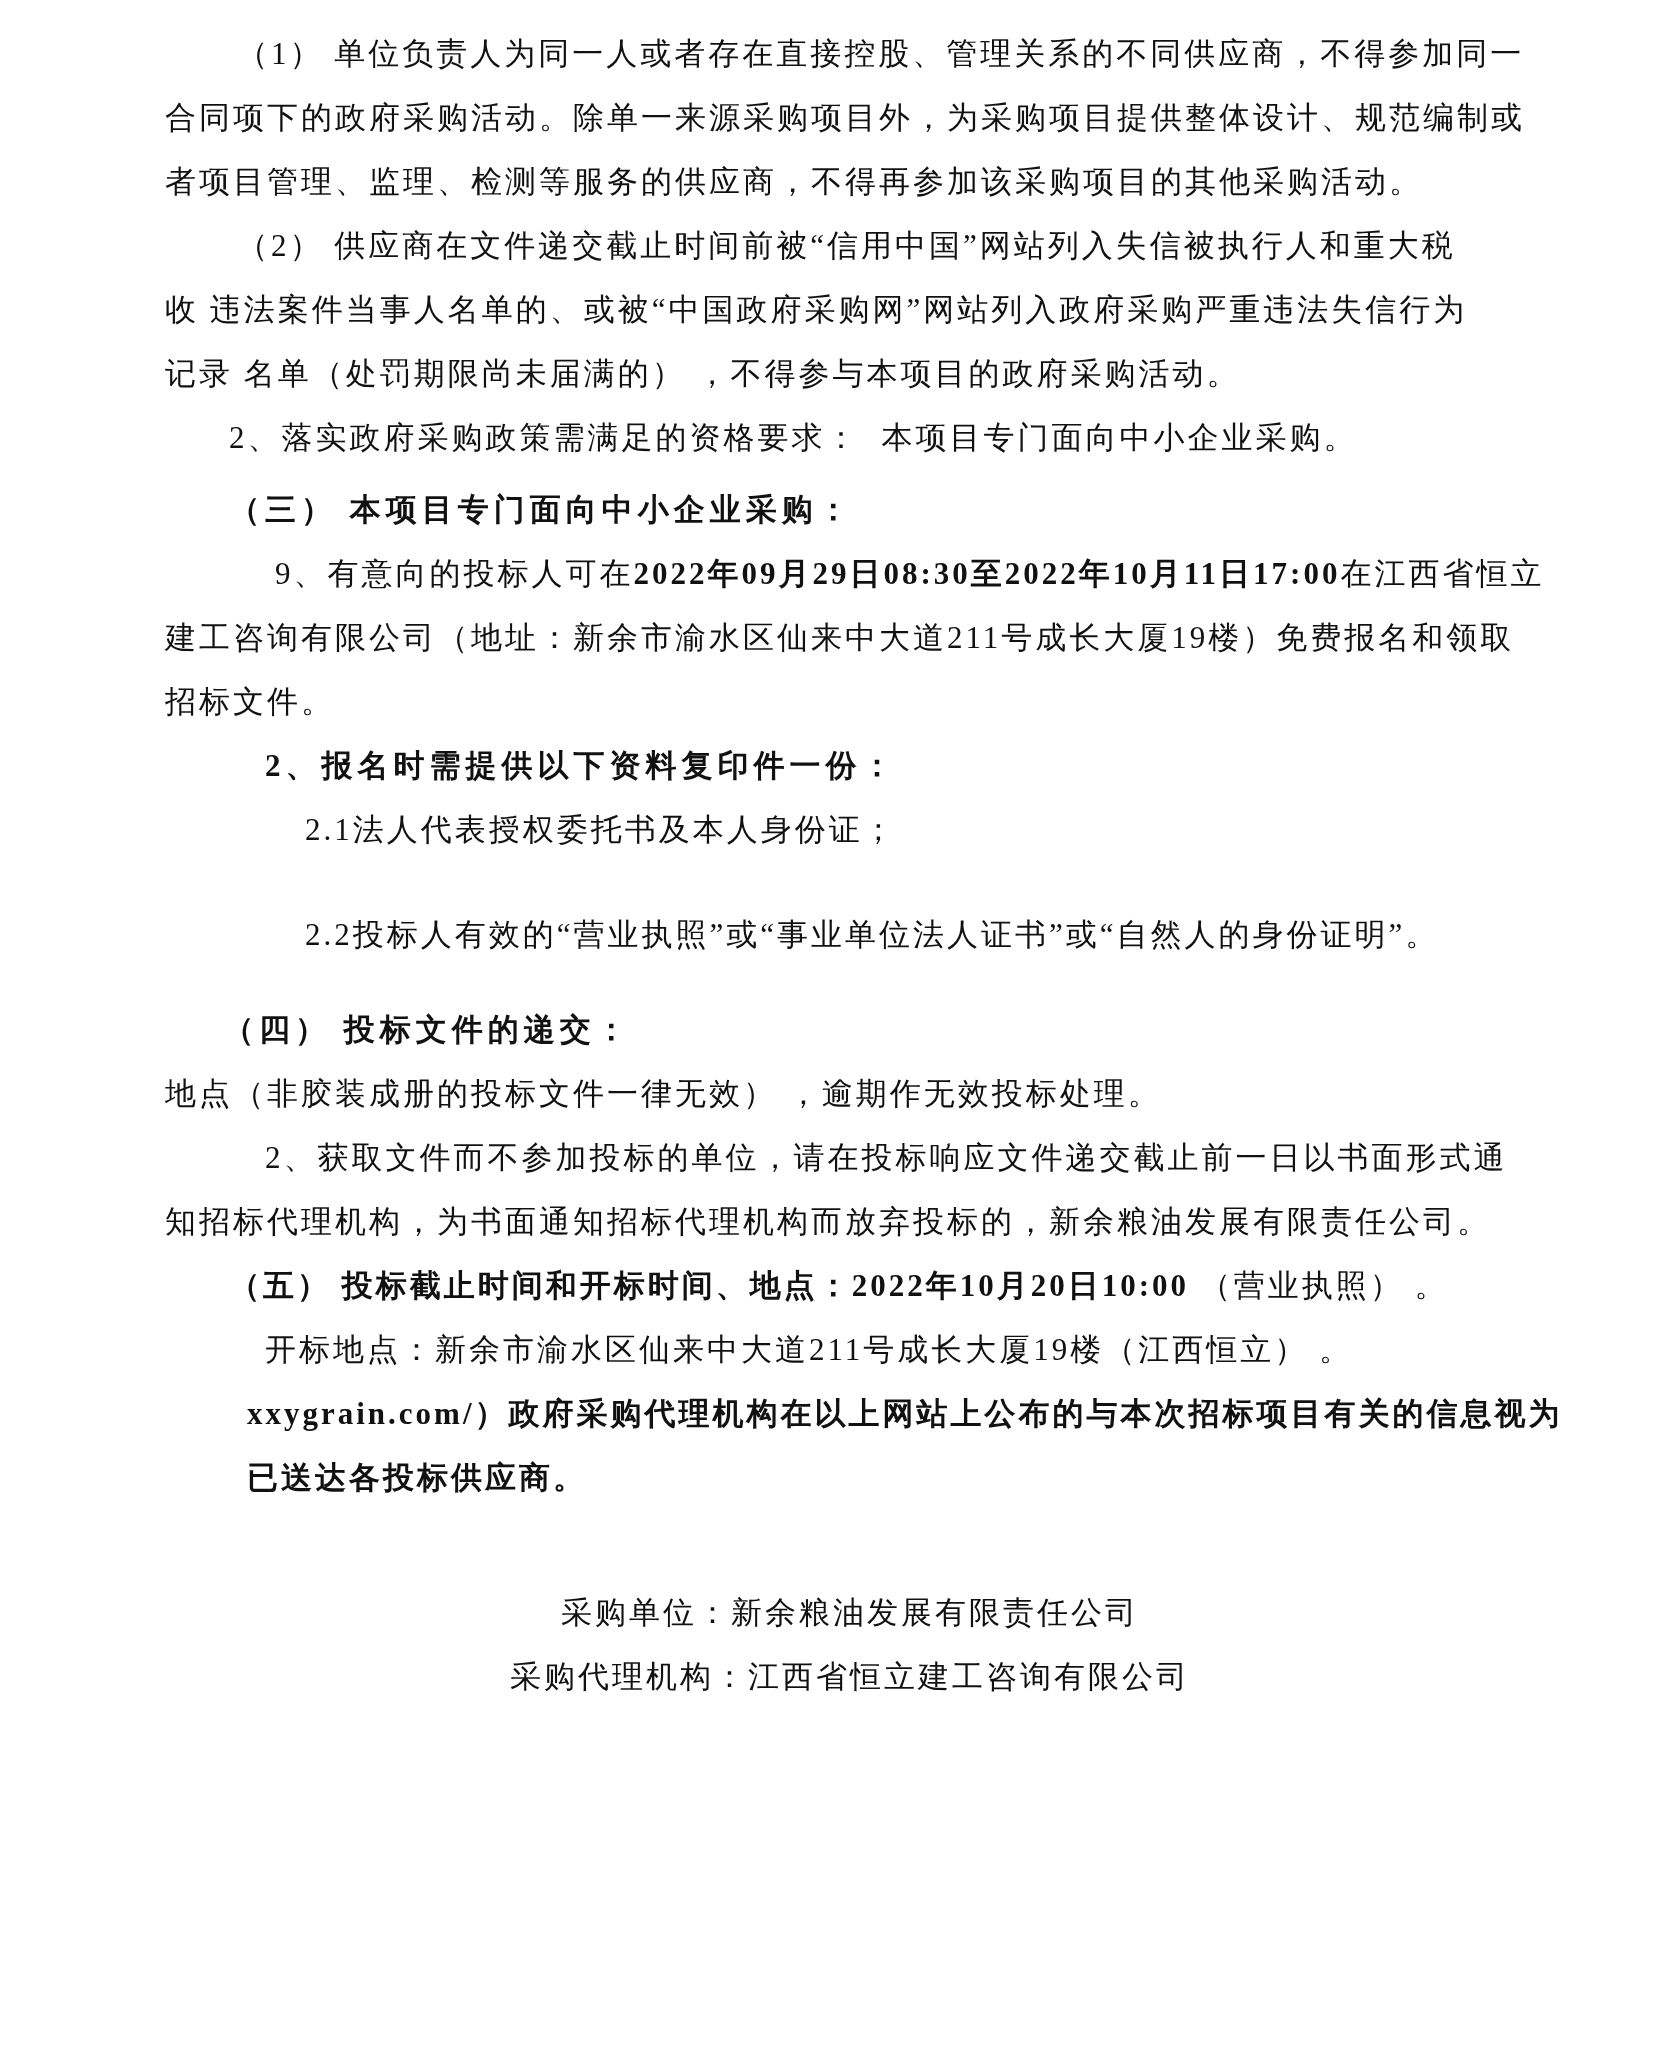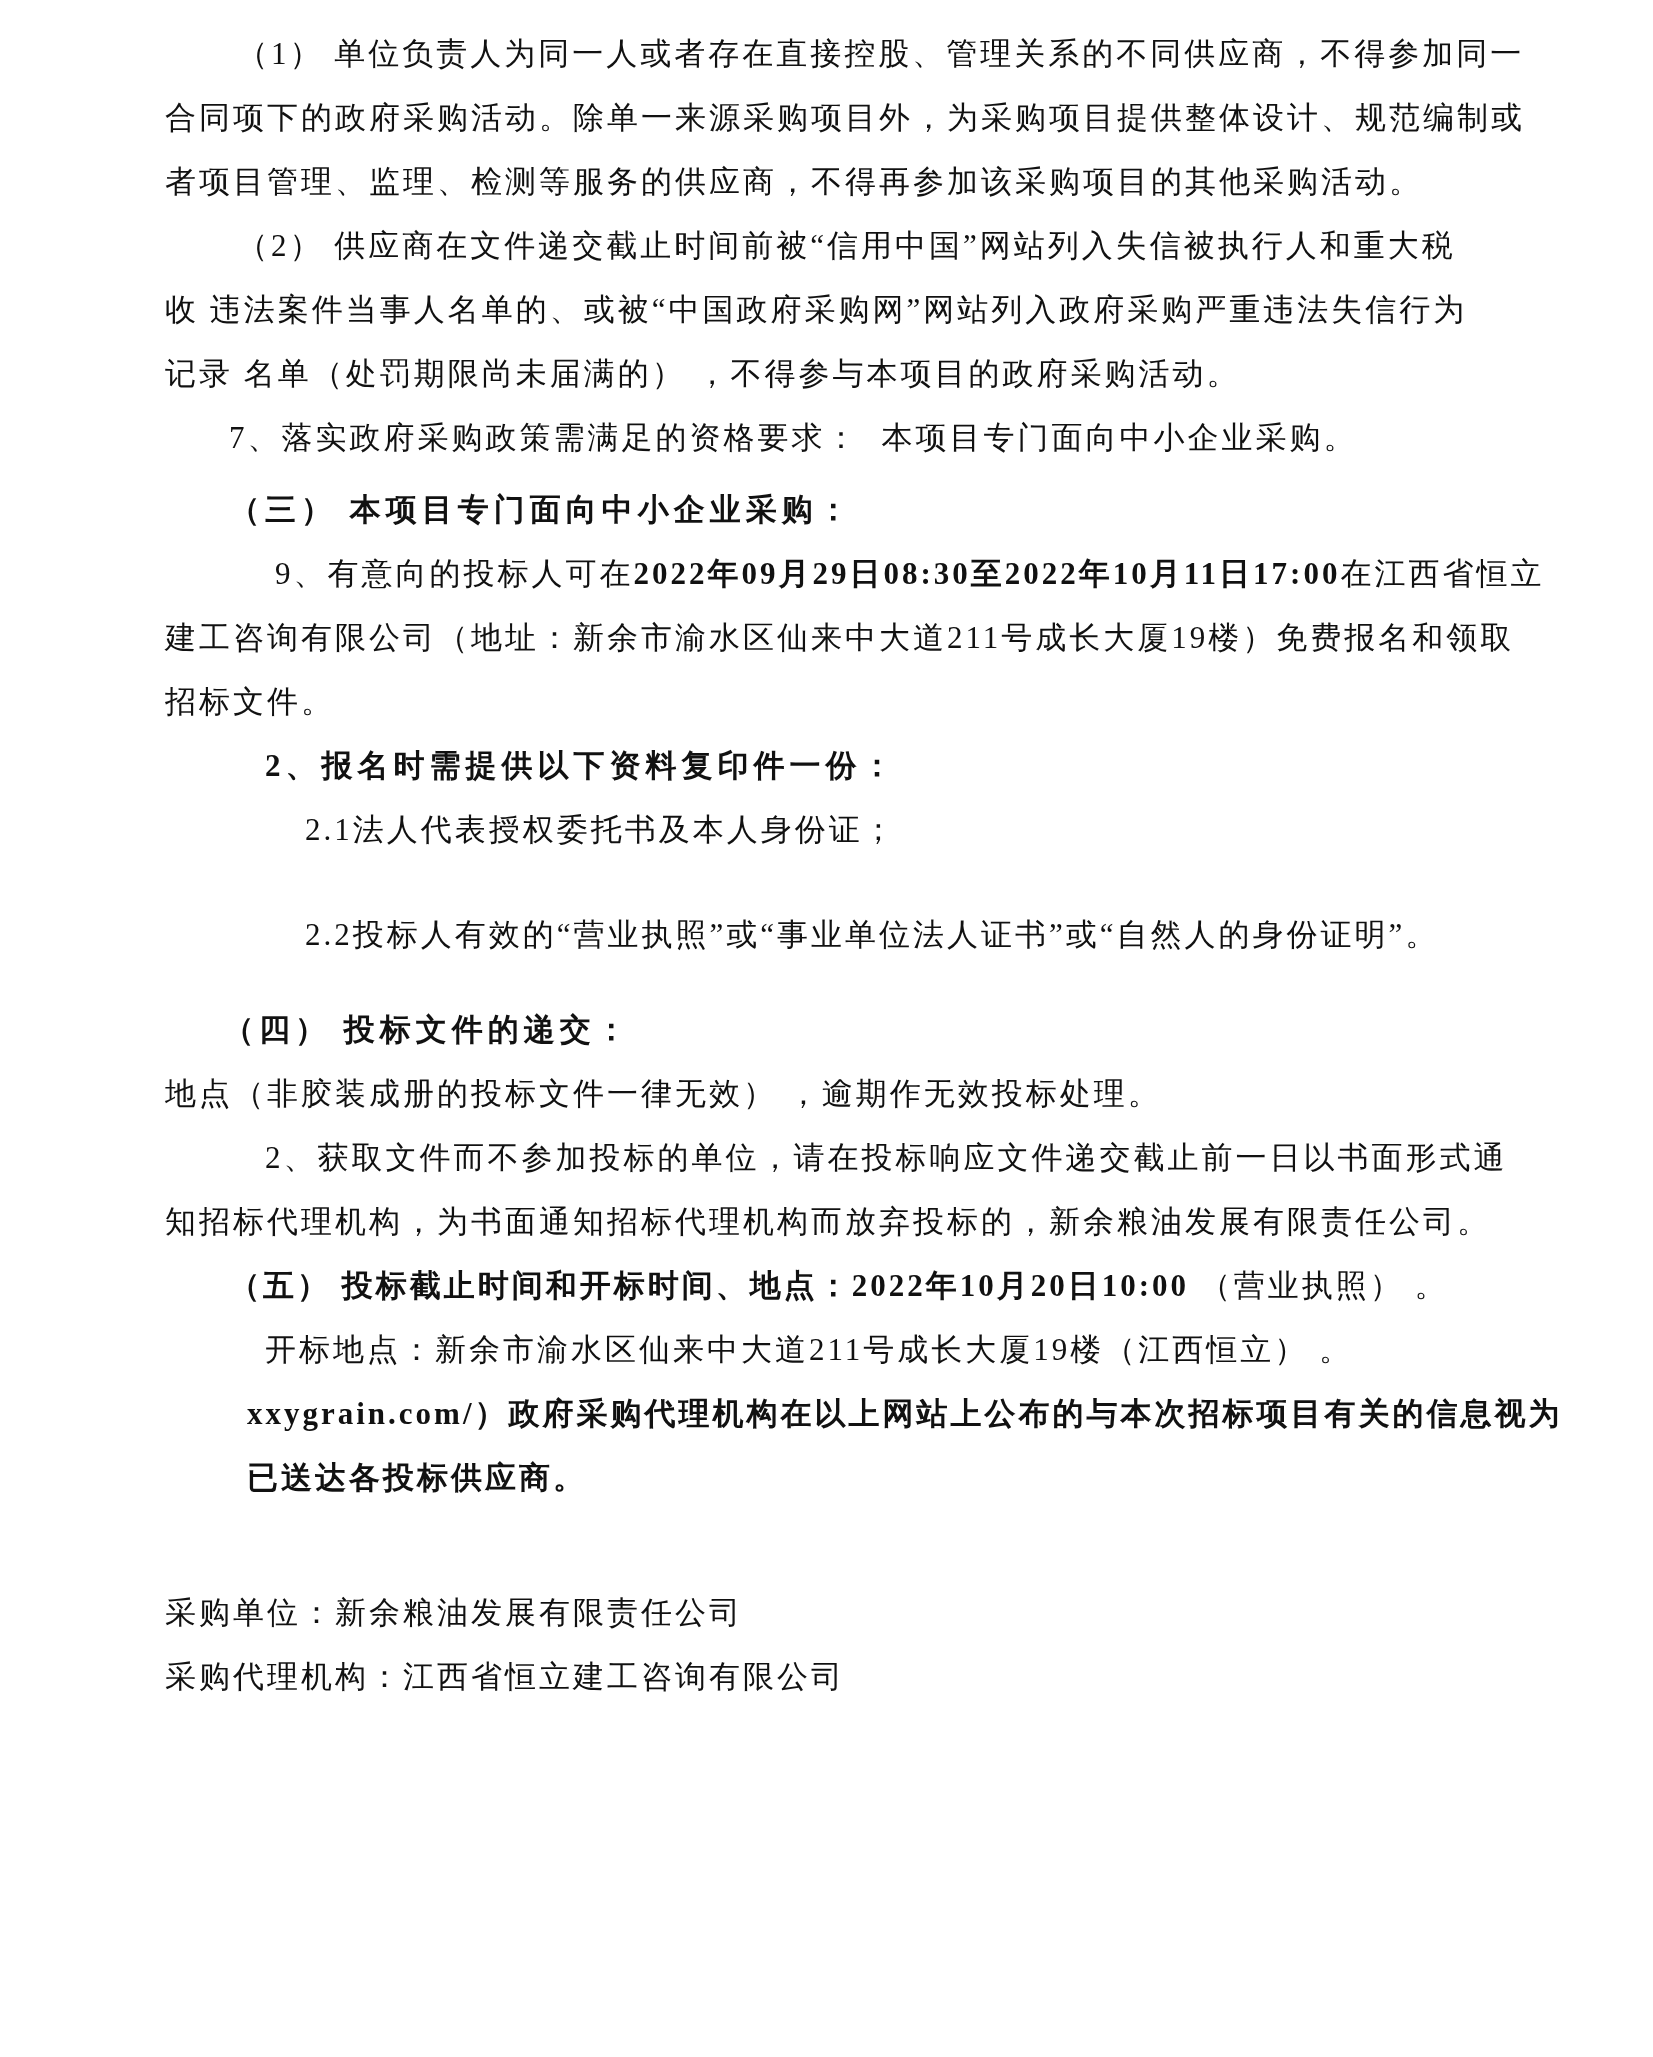--- a/index.html
+++ b/index.html
@@ -42,38 +42,38 @@
   .ind100 { padding-left: 100px; }
   .ind110 { padding-left: 110px; }
   .ind140 { padding-left: 140px; }
   .ind695 { padding-left: 695px; }
   
   .mt8  { margin-top: 8px; }
   .mt11 { margin-top: 11px; }
   .mt31 { margin-top: 31px; }
   .mt41 { margin-top: 41px; }
   .mt71 { margin-top: 71px; }
-  .right { text-align: left; }
+  .right { text-align: center; }
   .seg-gap { margin-left: 22px; }
 </style>
 </head>
 <body>
 
 <div class="page">
   <div class="content">
 
     <div class="line ind72"><span>（1） 单位负责人为同一人或者存在直接控股、管理关系的不同供应商，不得参加同一</span></div>
     <div class="line"><span>合同项下的政府采购活动。除单一来源采购项目外，为采购项目提供整体设计、规范编制或</span></div>
     <div class="line"><span>者项目管理、监理、检测等服务的供应商，不得再参加该采购项目的其他采购活动。</span></div>
 
     <div class="line ind72"><span>（2） 供应商在文件递交截止时间前被“信用中国”网站列入失信被执行人和重大税</span></div>
     <div class="line"><span>收 违法案件当事人名单的、或被“中国政府采购网”网站列入政府采购严重违法失信行为</span></div>
     <div class="line"><span>记录 名单（处罚期限尚未届满的） ，不得参与本项目的政府采购活动。</span></div>
 
-    <div class="line ind64"><span>7、落实政府采购政策需满足的资格要求：</span><span class="seg-gap">本项目专门面向中小企业采购。</span></div>
+    <div class="line ind64"><span>2、落实政府采购政策需满足的资格要求：</span><span class="seg-gap">本项目专门面向中小企业采购。</span></div>
 
     <div class="line heading ind64 mt8"><span>（三） 本项目专门面向中小企业采购：</span></div>
     <div class="line ind110"><span>9、有意向的投标人可在</span><span class="b">2022年09月29日08:30至2022年10月11日17:00</span><span>在江西省恒立</span></div>
     <div class="line"><span>建工咨询有限公司（地址：新余市渝水区仙来中大道211号成长大厦19楼）免费报名和领取</span></div>
     <div class="line"><span>招标文件。</span></div>
     <div class="line heading ind100"><span>2、报名时需提供以下资料复印件一份：</span></div>
     <div class="line ind140"><span>2.1法人代表授权委托书及本人身份证；</span></div>
     <div class="line ind140 mt41"><span>2.2投标人有效的“营业执照”或“事业单位法人证书”或“自然人的身份证明”。</span></div>
 
     <div class="line heading ind58 mt31"><span>（四） 投标文件的递交：</span></div>

